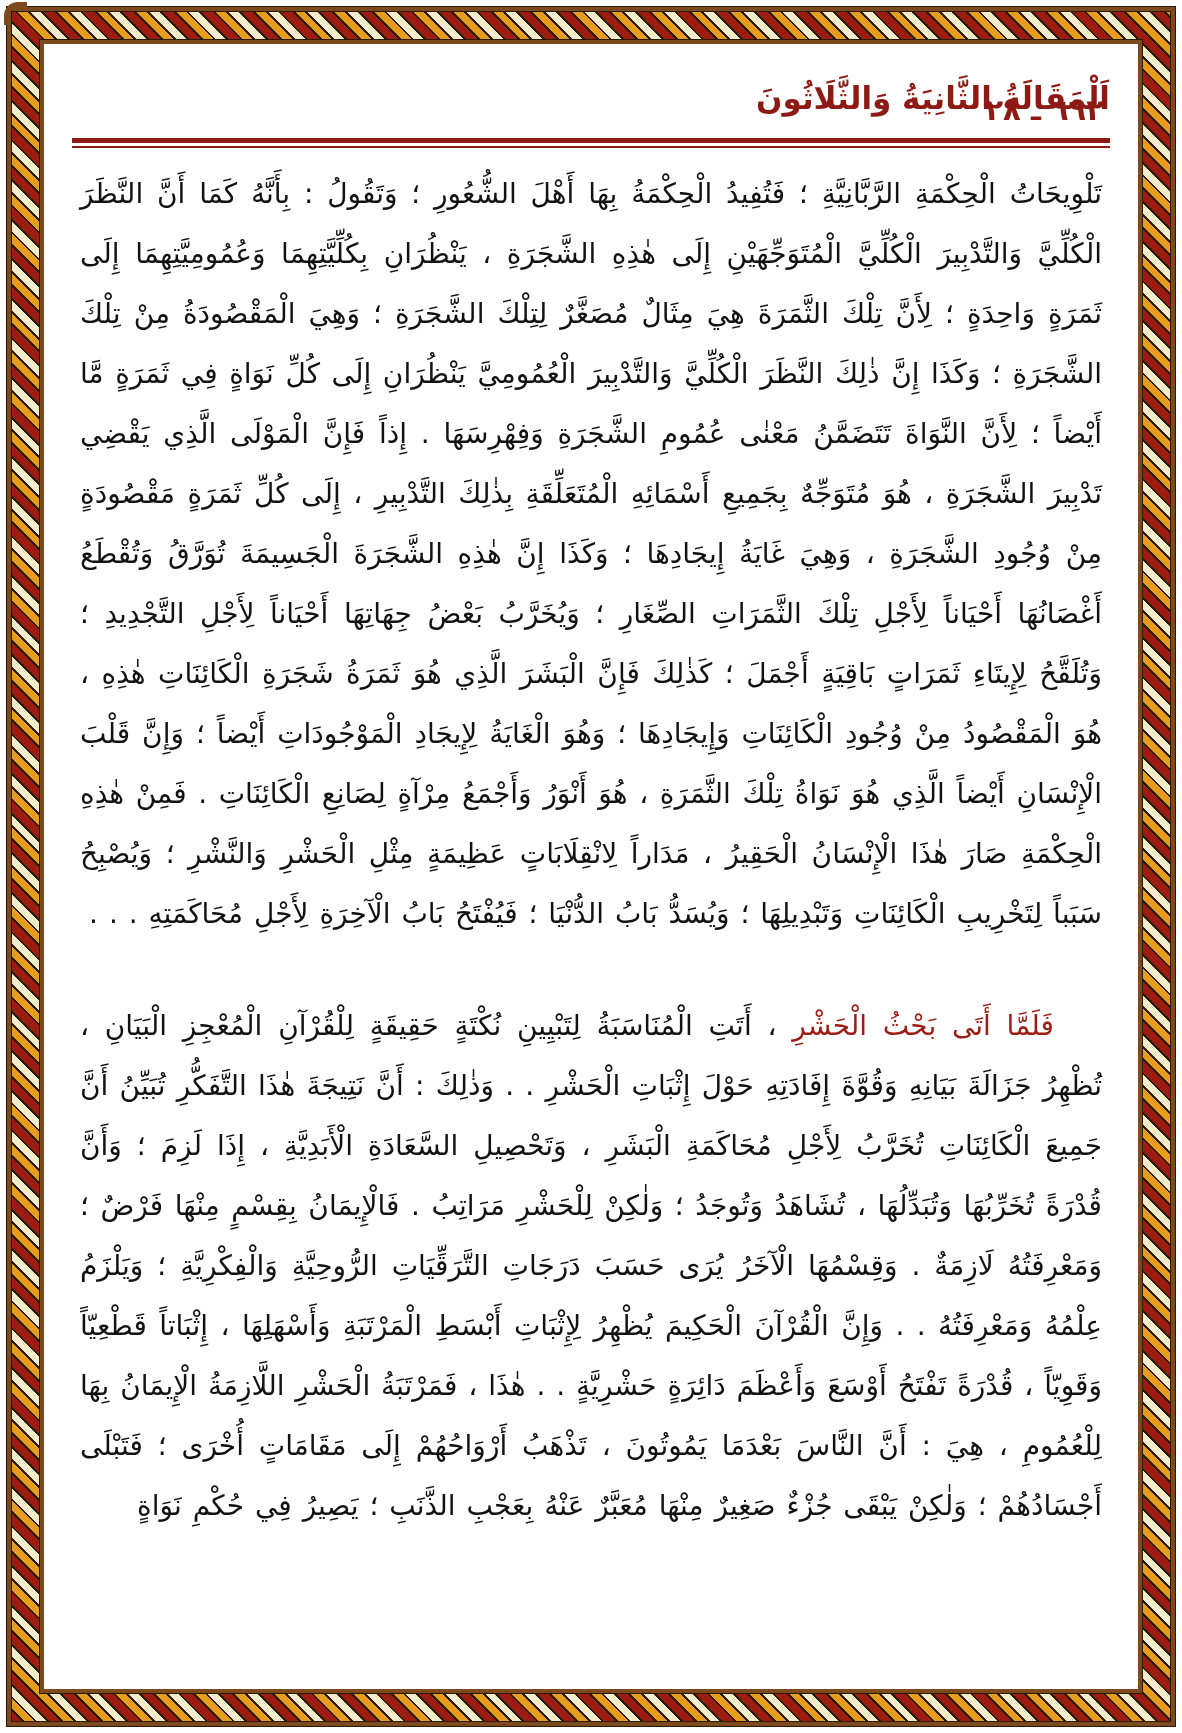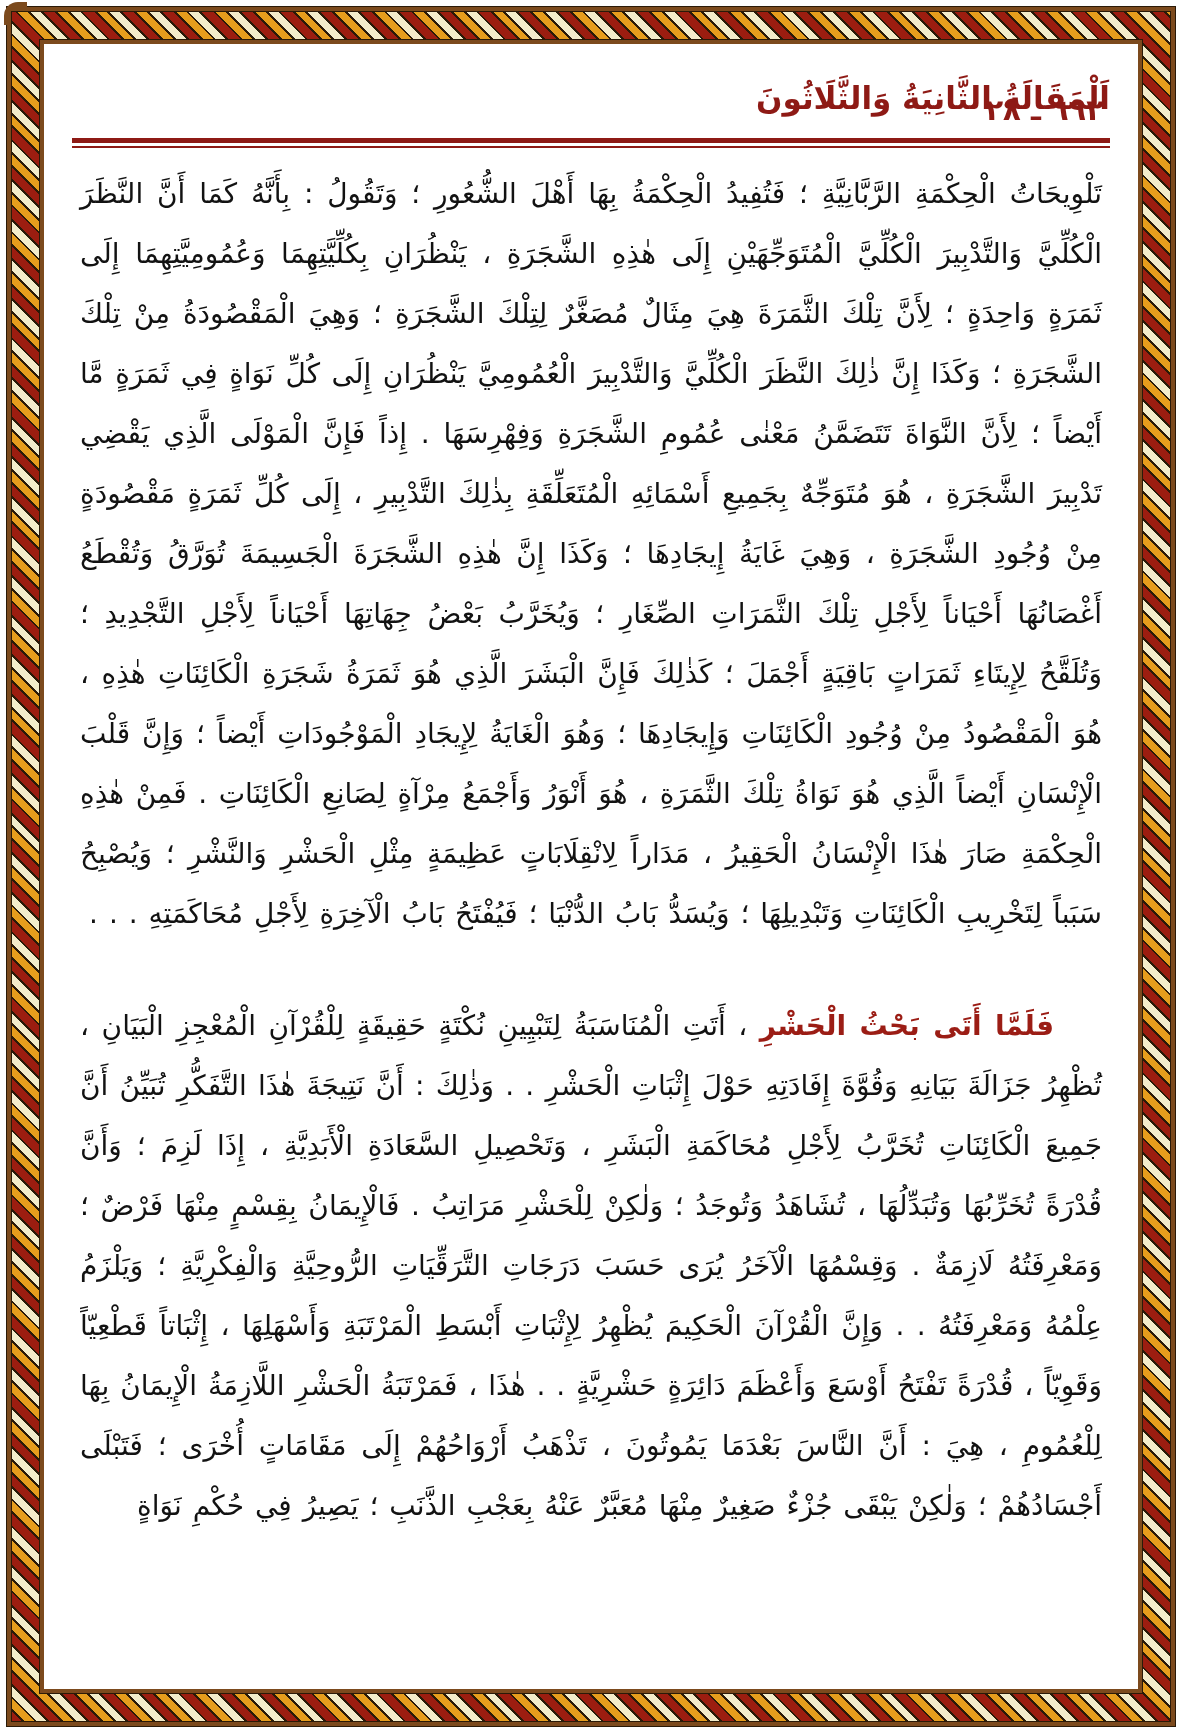--- a/index.html
+++ b/index.html
@@ -56,21 +56,21 @@
   .para{
     margin:8px;
     font-size:28px;
     line-height:60px;
     color:#121212;
     text-align:justify;
     text-justify:inter-word;
     word-spacing:2px;
   }
   .para.indent{margin-top:52px;text-indent:48px;}
-  .lead-red{color:#9b1d15;font-weight:bold;}
+  .lead-red{color:#9b1d15;font-weight:normal;}
 </style>
 </head>
 <body>
 
 <div class="page">
 
   <div class="outer-frame"></div>
   <div class="corner-curl"></div>
 
   <div class="content">

